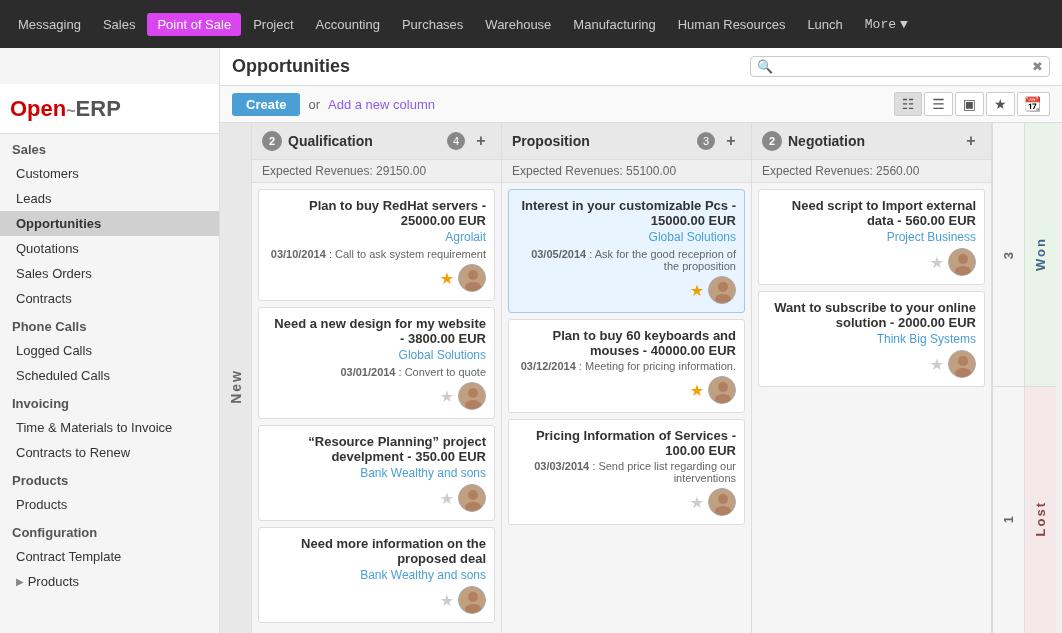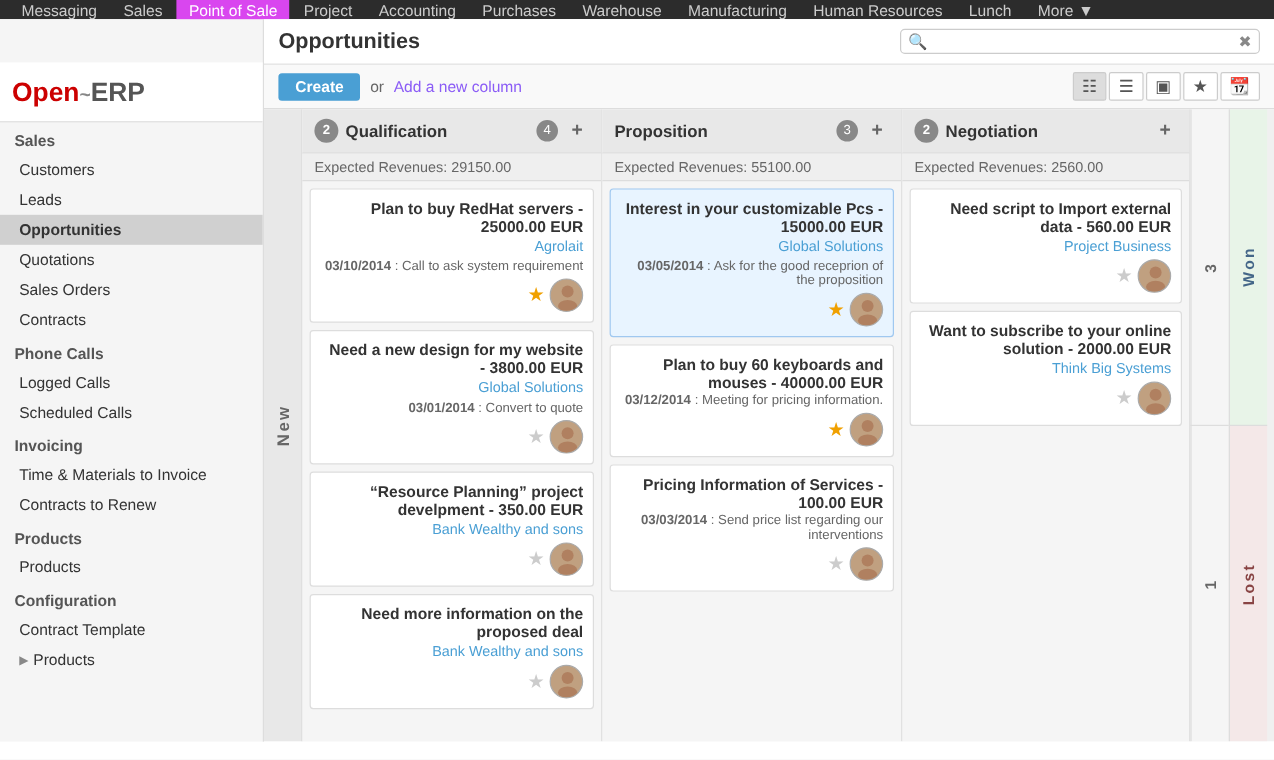--- a/index.html
+++ b/index.html
@@ -3,34 +3,34 @@
   <meta charset="utf-8">
   <style>
     * { box-sizing: border-box; margin: 0; padding: 0; }
     body { font-family: Arial, sans-serif; font-size: 13px; background: #fff; overflow: hidden; width: 1062px; height: 633px; }
 
     
     .top-nav {
       display: flex;
       align-items: center;
       background: #2c2c2c;
-      height: 16px;
+      height: 48px;
       padding: 0 8px;
       gap: 2px;
     }
     .top-nav-item {
       color: #ccc;
       padding: 4px 10px;
       cursor: pointer;
       font-size: 13px;
       border-radius: 3px;
       white-space: nowrap;
     }
     .top-nav-item.active { background: #d946ef; color: #fff; }
-    .top-nav-more { display: flex; align-items: center; gap: 2px; }
+    .top-nav-more { display: flex; align-items: center; gap: 2px; font-family: Liberation Mono, monospace; }
 
     
     .main-layout {
       display: flex;
       height: 602px;
     }
 
     
     .sidebar {
       width: 220px;

